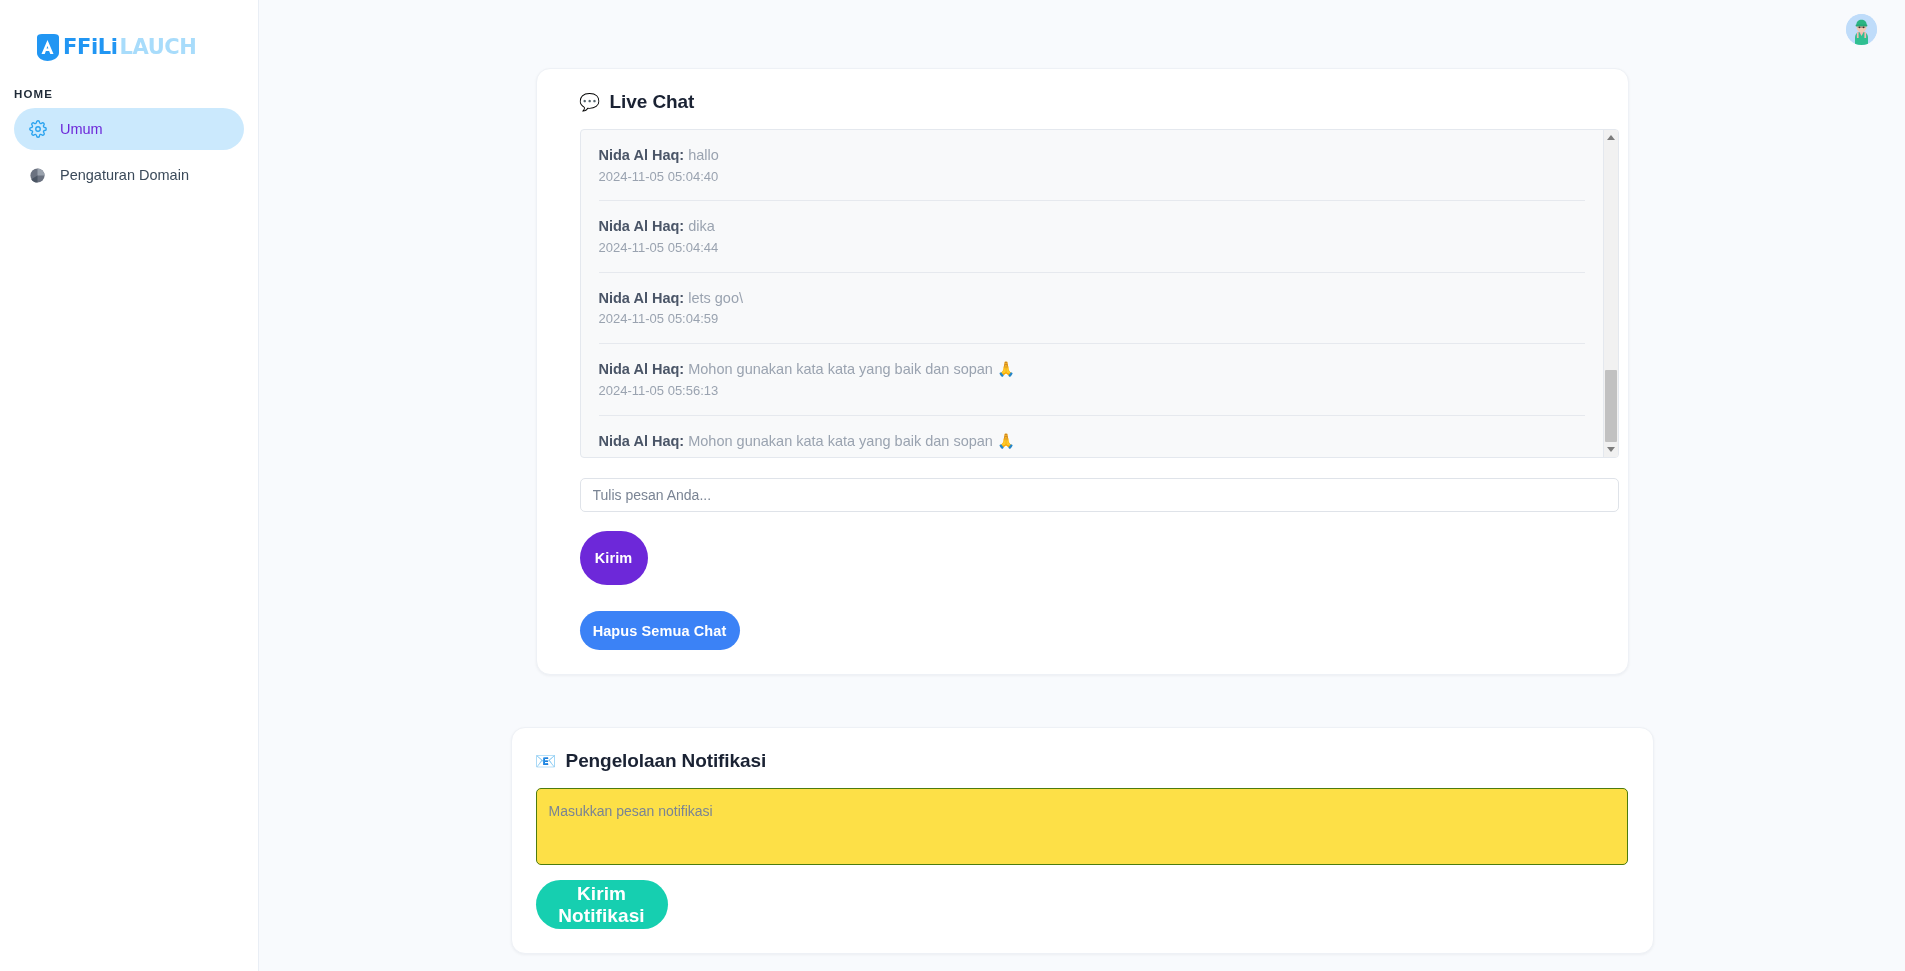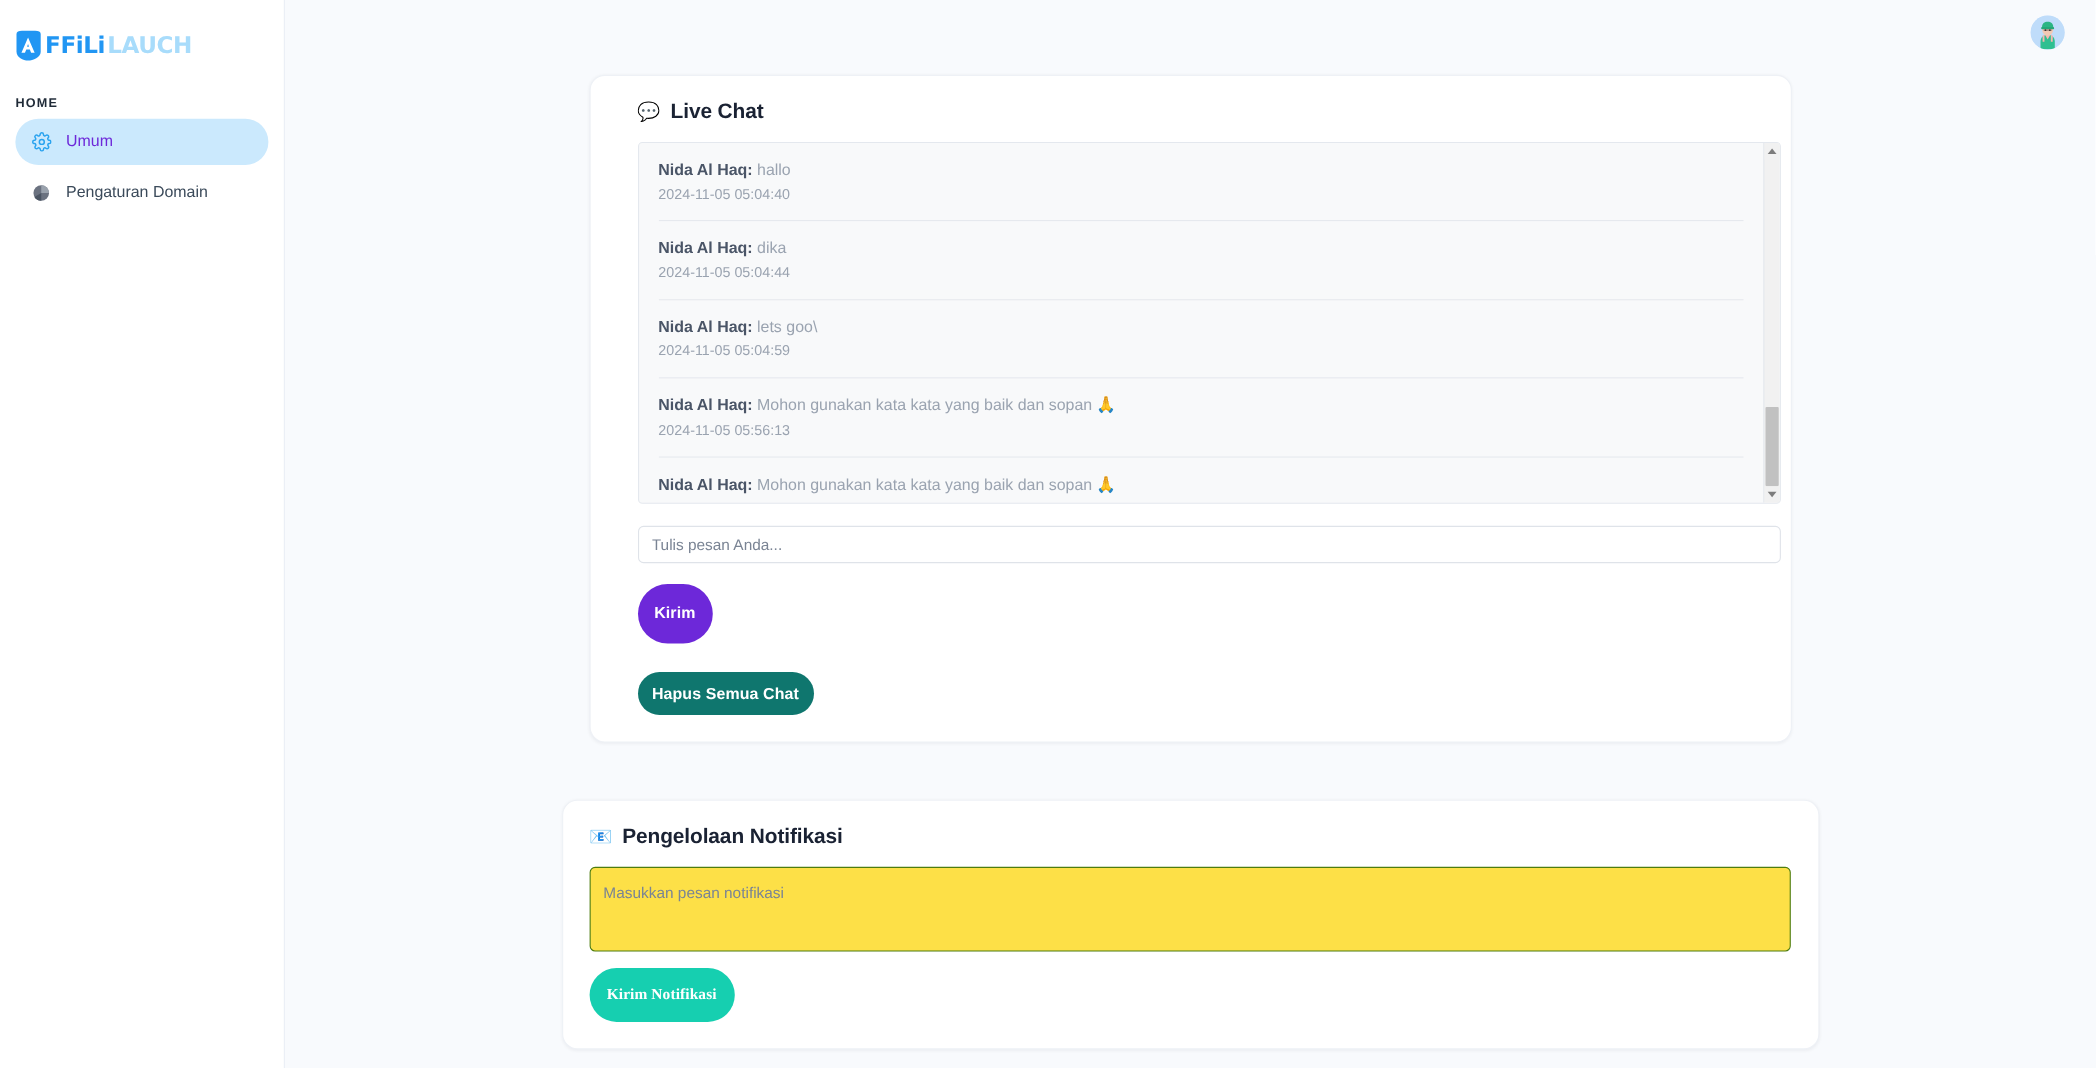--- a/index.html
+++ b/index.html
@@ -22,24 +22,24 @@
     width: 259px;
     min-width: 259px;
     height: 971px;
     background: #ffffff;
     border-right: 1px solid #e9eef5;
     padding: 0;
     position: relative;
     z-index: 5;
   }
   .logo-wrap {
-    padding: 20px 0 0 12px;
+    padding: 20px 0 0 34px;
     height: 62px;
     display: flex;
-    align-items: center;
+    align-items: flex-end;
   }
   .logo {
     display: flex;
     align-items: center;
     gap: 2px;
     user-select: none;
   }
   .logo-badge {
     width: 27px; height: 29px;
     position: relative;
@@ -255,31 +255,30 @@
     align-items: center;
     justify-content: center;
   }
   .btn-kirim {
     background: #6d28d9;
     width: 68px; height: 54px;
     font-size: 14.5px;
     margin: 19px 0 0 19px;
   }
   .btn-hapus {
-    background: #0f766e;
+    background: #3b82f6;
     width: 160px; height: 39px;
     font-size: 14.5px;
     margin: 26px 0 0 19px;
   }
   .btn-notif {
     background: #16cfb0;
     width: 132px; height: 49px;
-    font-size: 14px;
+    font-size: 19px;
     margin: 15px 0 0 0;
-    font-family: Liberation Serif, serif;
   }
   .notif-area {
     width: 1092px;
     height: 77px;
     border: 1px solid #4d7c0f;
     border-radius: 5px;
     background: #fde047;
     resize: none;
     font-size: 14px;
     color: #55606f;

